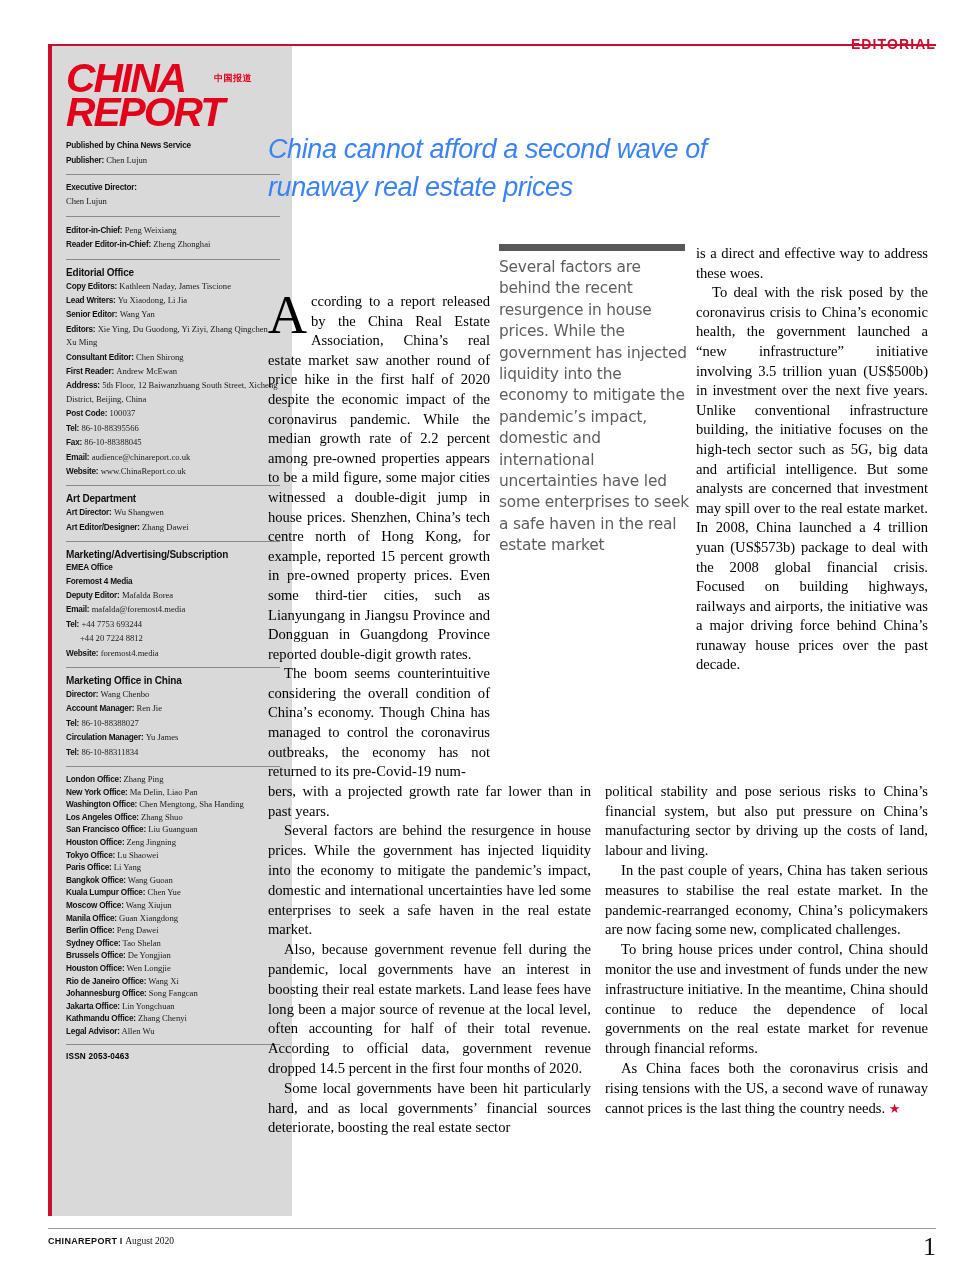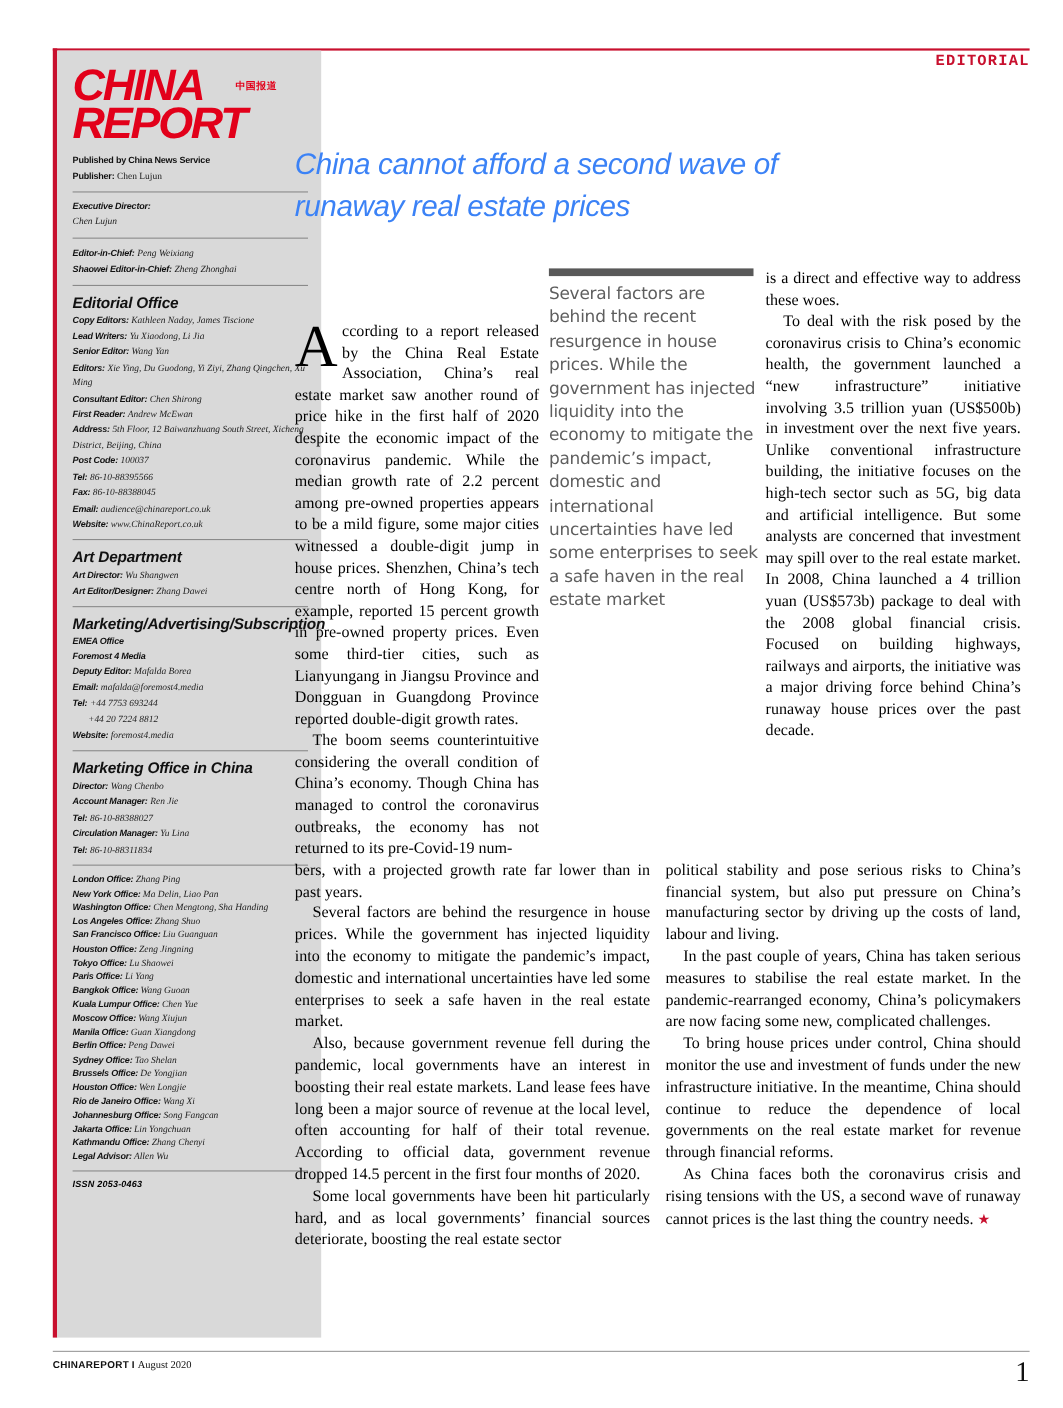--- a/index.html
+++ b/index.html
@@ -12,22 +12,22 @@
     overflow: hidden;
   }
   .page { position:absolute; inset:0; }
 
   
   .top-rule {
     position:absolute; left:48px; top:44px; width:888px; height:2px;
     background:#c8102e;
   }
   .editorial-label {
-    position:absolute; right:30px; top:48px;
-    color:#c8102e; font-family:Liberation Mono, monospace;
+    position:absolute; right:30px; top:36px;
+    color:#c8102e; font-family:Liberation Sans, sans-serif;
     font-weight:700; font-size:14px; letter-spacing:1.1px;
   }
 
   
   .left-bar {
     position:absolute; left:48px; top:44px; width:4px; height:1172px;
     background:#c8102e;
   }
 
   
@@ -45,25 +45,25 @@
   }
   .logo-line.two { font-size:40px; }
   .logo-cn {
     position:absolute; right:28px; top:16px;
     color:#e2001a; font-size:9px; font-weight:700;
     letter-spacing:0.5px;
     font-family:"DejaVu Sans", sans-serif;
   }
 
   .sb-sec { padding:7px 0 6px 0; }
-  .sb-sec + .sb-sec { border-top:1px solid #8a8a8a;font-style:italic; }
+  .sb-sec + .sb-sec { border-top:1px solid #8a8a8a; }
   .sb-row { font-size:8.2px; line-height:12.4px; color:#111; margin:0 0 1px 0; }
   .sb-row b { font-weight:700; font-family:"Liberation Sans", sans-serif; letter-spacing:-0.2px; }
   .sb-row span.v { font-family:"Liberation Serif", serif; font-size:8.6px; color:#1a1a1a; }
-  .sb-head { font-size:14px; font-weight:700; color:#111; margin-bottom:2px; letter-spacing:-0.2px; }
+  .sb-head { font-size:10px; font-weight:700; color:#111; margin-bottom:2px; letter-spacing:-0.2px; }
   .sb-sec.tight .sb-row { line-height:11.6px; }
   .sb-issn { font-size:8.2px; font-weight:700; letter-spacing:0.2px; }
 
   
   .main { position:absolute; left:268px; top:130px; width:660px; }
 
   .headline {
     color:#3b82f6; font-family:"Liberation Sans", sans-serif;
     font-weight:400; font-size:27px; line-height:38px;
     letter-spacing:-0.4px; margin:0 0 38px 0; max-width:520px;font-style:italic;
@@ -138,21 +138,21 @@
       <div class="sb-row"><b>Publisher:</b> <span class="v">Chen Lujun</span></div>
     </div>
 
     <div class="sb-sec">
       <div class="sb-row"><b>Executive Director:</b></div>
       <div class="sb-row"><span class="v">Chen Lujun</span></div>
     </div>
 
     <div class="sb-sec">
       <div class="sb-row"><b>Editor-in-Chief:</b> <span class="v">Peng Weixiang</span></div>
-      <div class="sb-row"><b>Shaowei Editor-in-Chief:</b> <span class="v">Zheng Zhonghai</span></div>
+      <div class="sb-row"><b>Reader Editor-in-Chief:</b> <span class="v">Zheng Zhonghai</span></div>
     </div>
 
     <div class="sb-sec">
       <div class="sb-head">Editorial Office</div>
       <div class="sb-row"><b>Copy Editors:</b> <span class="v">Kathleen Naday, James Tiscione</span></div>
       <div class="sb-row"><b>Lead Writers:</b> <span class="v">Yu Xiaodong, Li Jia</span></div>
       <div class="sb-row"><b>Senior Editor:</b> <span class="v">Wang Yan</span></div>
       <div class="sb-row"><b>Editors:</b> <span class="v">Xie Ying, Du Guodong, Yi Ziyi, Zhang Qingchen, Xu Ming</span></div>
       <div class="sb-row"><b>Consultant Editor:</b> <span class="v">Chen Shirong</span></div>
       <div class="sb-row"><b>First Reader:</b> <span class="v">Andrew McEwan</span></div>
@@ -179,21 +179,21 @@
       <div class="sb-row"><b>Tel:</b> <span class="v">+44 7753 693244</span></div>
       <div class="sb-row" style="padding-left:14px;"><span class="v">+44 20 7224 8812</span></div>
       <div class="sb-row"><b>Website:</b> <span class="v">foremost4.media</span></div>
     </div>
 
     <div class="sb-sec">
       <div class="sb-head">Marketing Office in China</div>
       <div class="sb-row"><b>Director:</b> <span class="v">Wang Chenbo</span></div>
       <div class="sb-row"><b>Account Manager:</b> <span class="v">Ren Jie</span></div>
       <div class="sb-row"><b>Tel:</b> <span class="v">86-10-88388027</span></div>
-      <div class="sb-row"><b>Circulation Manager:</b> <span class="v">Yu Lina</span></div>
+      <div class="sb-row"><b>Circulation Manager:</b> <span class="v">Yu James</span></div>
       <div class="sb-row"><b>Tel:</b> <span class="v">86-10-88311834</span></div>
     </div>
 
     <div class="sb-sec tight" id="bureaus">
         <div class="sb-row"><b>London Office:</b><span class="v"> Zhang Ping</span></div>
         <div class="sb-row"><b>New York Office:</b><span class="v"> Ma Delin, Liao Pan</span></div>
         <div class="sb-row"><b>Washington Office:</b><span class="v"> Chen Mengtong, Sha Handing</span></div>
         <div class="sb-row"><b>Los Angeles Office:</b><span class="v"> Zhang Shuo</span></div>
         <div class="sb-row"><b>San Francisco Office:</b><span class="v"> Liu Guanguan</span></div>
         <div class="sb-row"><b>Houston Office:</b><span class="v"> Zeng Jingning</span></div>

